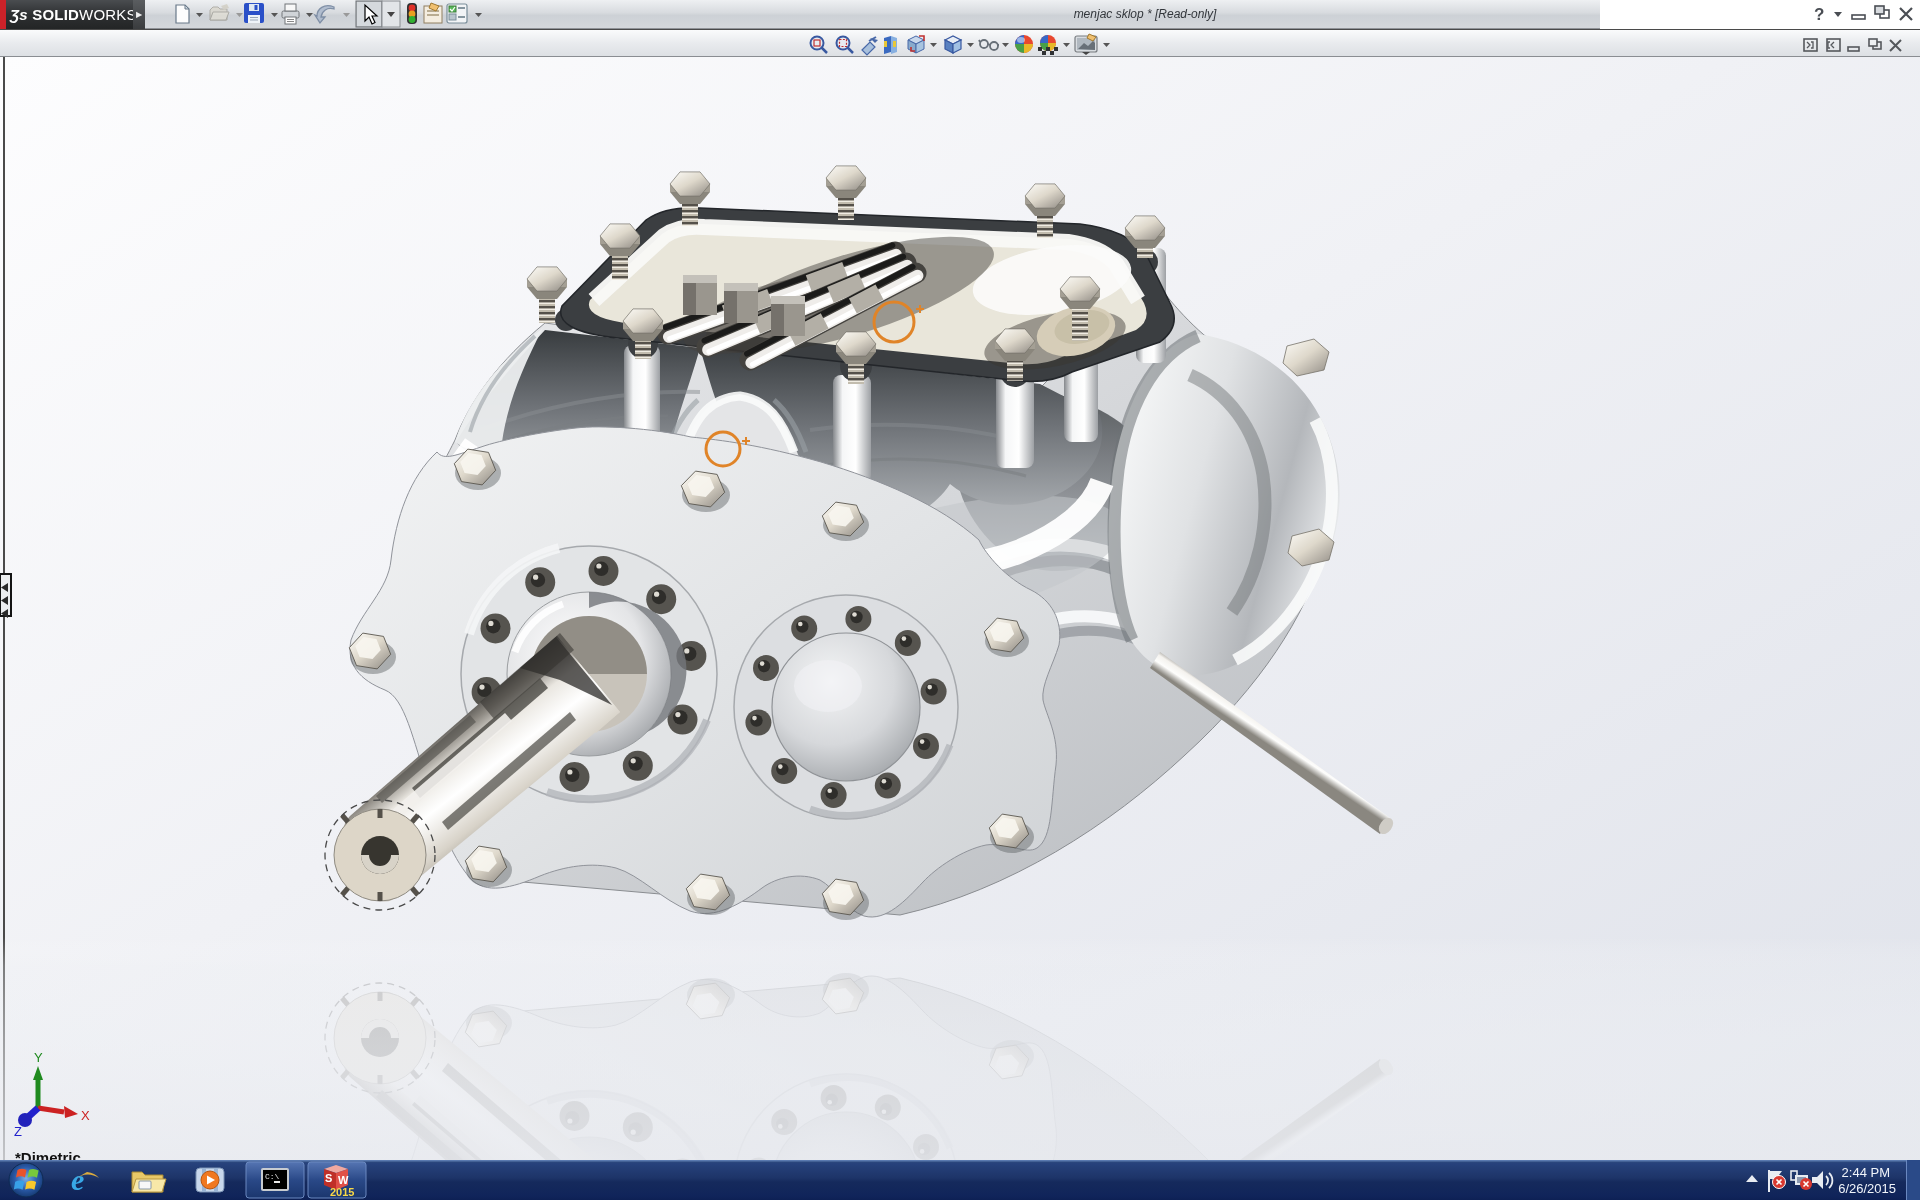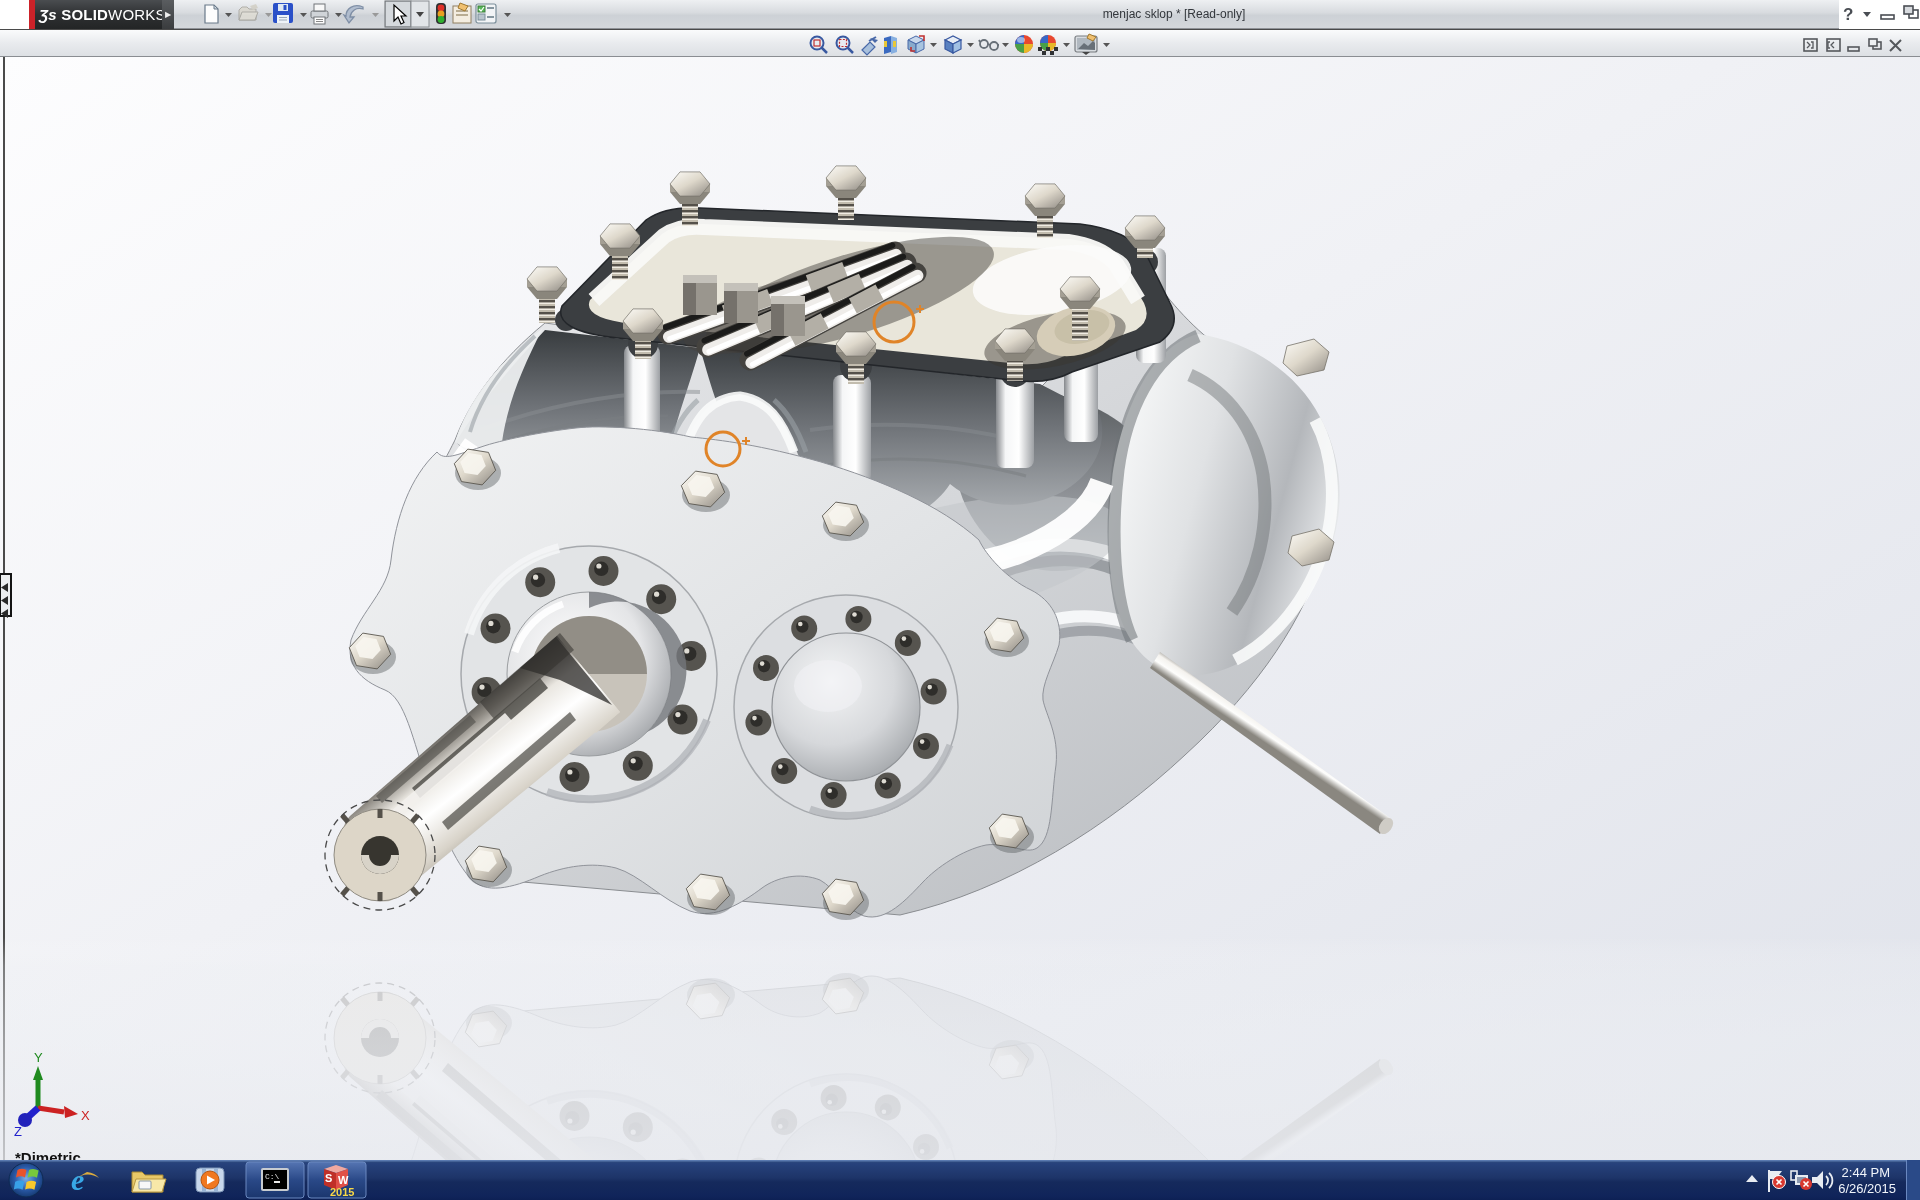--- a/index.html
+++ b/index.html
@@ -1,24 +1,24 @@
 <!DOCTYPE html>
 <html><head>
 <meta charset="utf-8">
 <style>
 * { margin:0; padding:0; box-sizing:border-box; }
 html,body { width:1920px; height:1200px; overflow:hidden; font-family:"Liberation Sans", sans-serif; }
-#titlebar { position:absolute; left:0; top:0; width:1810px; height:29px;
-  background:linear-gradient(#eef0f2, #d8dbdf 45%, #cdd1d6 55%, #d4d7db); border-bottom:1px solid #8f9297;margin-left:29px;}
+#titlebar { position:absolute; left:0; top:0; width:1600px; height:29px;
+  background:linear-gradient(#eef0f2, #d8dbdf 45%, #cdd1d6 55%, #d4d7db); border-bottom:1px solid #8f9297;}
 #swlogo { position:absolute; left:0; top:0; width:133px; height:29px;
   background:linear-gradient(#4a4d50, #2e3032 50%, #232526); display:flex; align-items:center;}
 #swlogo .red { position:absolute; left:0; top:0; width:6px; height:29px; background:#cc2229; }
 #swlogo .txt { color:#fff; font-size:15px; font-weight:bold; margin-left:10px; letter-spacing:0.2px;}
 #swtab { position:absolute; left:133px; top:0; width:12px; height:29px; background:linear-gradient(#5a5d60,#3a3c3e); color:#eee; font-size:8px; line-height:29px; text-align:center;}
-#title-text { position:absolute; left:1060px; top:0px; width:170px; height:29px; line-height:28px; text-align:center; font-size:12px; color:#33373c; }
+#title-text { position:absolute; left:1060px; top:0px; width:170px; height:29px; line-height:28px; text-align:center; font-size:12px; color:#33373c;font-style:italic; }
 #tbar2 { position:absolute; left:0; top:29px; width:1920px; height:28px;
   background:linear-gradient(#fafbfc, #e9ebee 50%, #dde0e4); border-bottom:1px solid #8a8d92; border-top:1px solid #4a4a4a;}
 #viewport { position:absolute; left:0; top:57px; width:1920px; height:1103px; }
 #taskbar { position:absolute; left:0; top:1160px; width:1920px; height:40px;
   background:linear-gradient(#35527e 0%, #27427c 8%, #1d3468 45%, #152a5c 55%, #10245a 90%, #0d2054);}
 </style>
 </head>
 <body>
 <div id="viewport">
 <svg width="1920" height="1103" viewBox="0 0 1920 1103">

